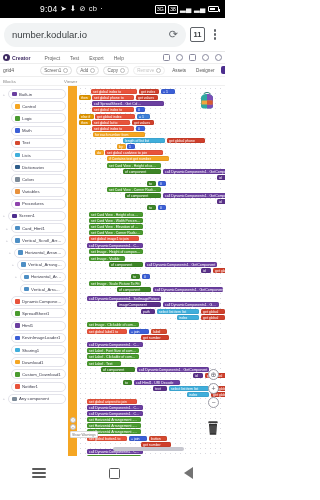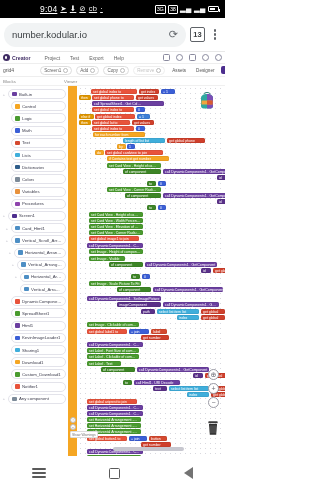--- a/index.html
+++ b/index.html
@@ -9,21 +9,21 @@
     background: #ffffff; overflow: hidden;
   }
   #app { position: relative; width: 225px; height: 500px; background:#fff; }
 
   
   .statusbar {
     height: 18px; background: #000; color: #fff;
     display: flex; align-items: center; justify-content: space-between;
     padding: 0 6px; font-size: 8px; letter-spacing: .2px;
   }
-  .sb-left { display:flex; align-items:center; gap:3px; padding-left:34px;text-decoration:underline; }
+  .sb-left { display:flex; align-items:center; gap:3px; padding-left:34px; }
   .sb-right { display:flex; align-items:center; gap:2.5px; }
   .sb-clock { font-size: 8.5px; font-weight: 500; }
   .sb-ic { font-size: 7.5px; line-height: 1; opacity:.95; }
   .sb-badge {
     font-size:5.5px; border:.5px solid #fff; border-radius:1px;
     padding:0 1px; line-height:7px; letter-spacing:-.3px;
   }
   .bat { width:11px; height:6px; border:1px solid #fff; border-radius:1px; position:relative; }
   .bat::after{content:"";position:absolute;right:-2px;top:1.5px;width:1px;height:3px;background:#fff;}
   .bat i{position:absolute;left:1px;top:1px;bottom:1px;width:60%;background:#fff;display:block;}
@@ -181,21 +181,21 @@
           <i></i>
         </span>
     </div>
   </div>
 
   <div class="browser">
     <div class="urlbar">
       <span class="url-text">number.kodular.io</span>
       <span class="reload">⟳</span>
     </div>
-    <div class="tabcount">13</div>
+    <div class="tabcount">11</div>
     <div class="kebab">
         <b></b>
         <b></b>
         <b></b>
       </div>
   </div>
 
   <div class="kod-menu">
     <div class="brand">
       <span class="brand-dot"></span>

